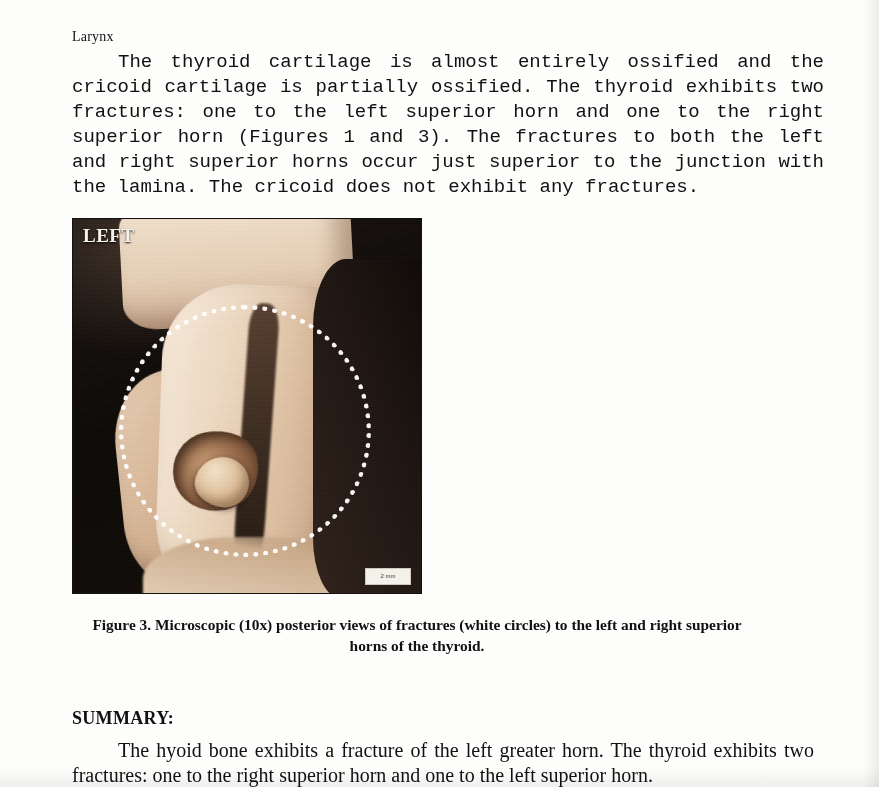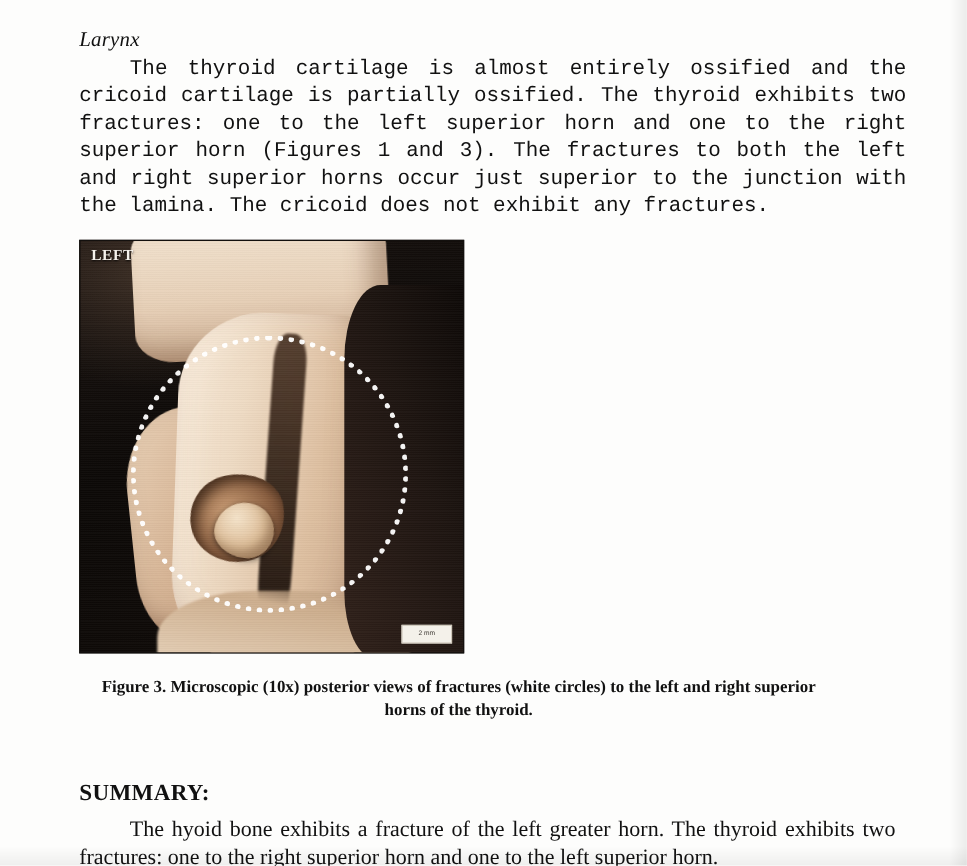--- a/index.html
+++ b/index.html
@@ -24,22 +24,21 @@
   }
   .content {
     position: absolute;
     left: 72px;
     top: 28px;
     width: 752px;
   }
 
   .section-heading {
     font-family: "Liberation Serif", serif;
-    font-style: italic;
-    font-size: 19px;
+    font-size: 14px;
     line-height: 18px;
     margin: 0 0 4px 0;
     letter-spacing: 0.2px;
   }
 
   .body-para {
     font-family: Liberation Mono, monospace;
     font-size: 19px;
     line-height: 25px;
     text-align: justify;
@@ -62,21 +61,21 @@
     overflow: hidden;
     background: #0a0806;
     border: 1px solid #141210;
   }
 
   .photo-label {
     position: absolute;
     top: 6px;
     font-family: "Liberation Serif", serif;
     font-weight: bold;
-    font-size: 14px;
+    font-size: 19px;
     color: #f6f2ec;
     letter-spacing: 0.5px;
     z-index: 6;
     text-shadow: 0 1px 2px rgba(0,0,0,0.9);
   }
   .photo-label.left-lbl { left: 10px; }
   .photo-label.right-lbl { right: 10px; }
 
   
   .spec-bg {
@@ -256,21 +255,21 @@
     font-size: 15.4px;
     line-height: 21px;
     width: 690px;
     text-align: center;
   }
 
   .summary-heading {
     margin-top: 52px;
     font-family: "Liberation Serif", serif;
     font-weight: bold;
-    font-size: 21px;
+    font-size: 18px;
     letter-spacing: 0.3px;
   }
 
   .summary-para {
     margin-top: 9px;
     font-family: "Liberation Serif", serif;
     font-size: 20px;
     line-height: 25px;
     text-align: justify;
     text-indent: 46px;

